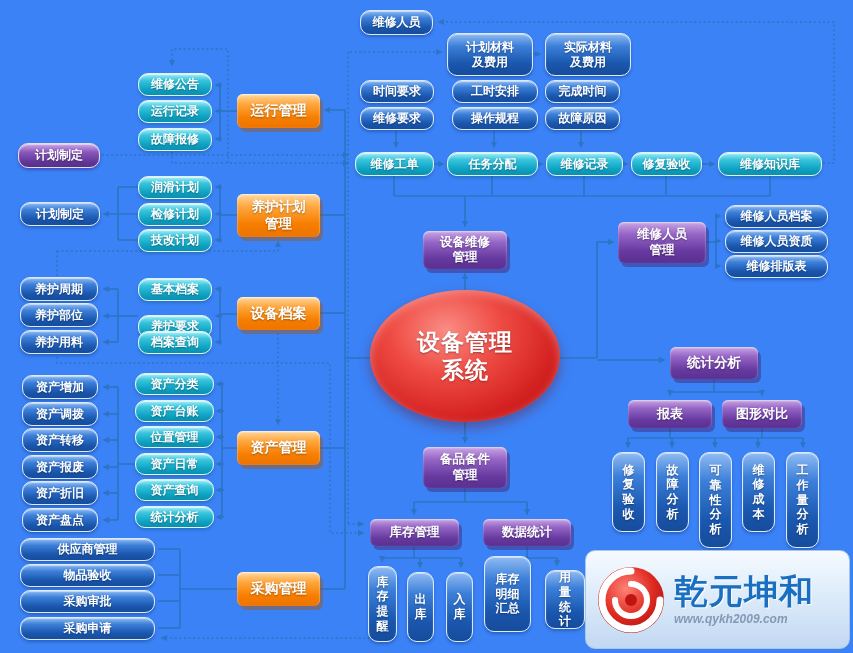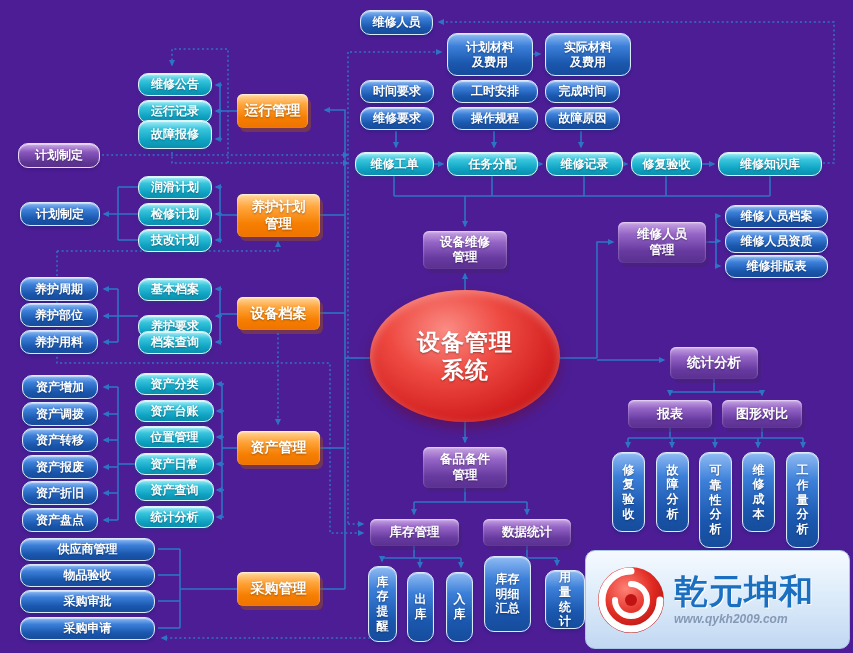--- a/index.html
+++ b/index.html
@@ -1,16 +1,16 @@
 <!DOCTYPE html>
 <html><head>
 <meta charset="utf-8">
 <style>
   html,body{margin:0;padding:0;background:#fff}
-  #canvas{position:relative;width:853px;height:653px;background:#4c1d95;overflow:hidden;
+  #canvas{position:relative;width:853px;height:653px;background:#3b82f6;overflow:hidden;
           font-family:"Liberation Sans","DejaVu Sans",sans-serif}
   svg.wires{position:absolute;left:0;top:0;z-index:0}
   .box{position:absolute;z-index:1;display:flex;align-items:center;justify-content:center;
        text-align:center;color:#fff;font-weight:bold;font-size:12px;white-space:nowrap;
        box-sizing:border-box;line-height:1.22;text-shadow:0 1px 2px rgba(0,0,0,.35)}
   .wrap{white-space:normal;word-break:break-all}
   .cyan{border-radius:10px;border:1px solid #def4f9;
         background:linear-gradient(180deg,#a5eef7 0%,#38c5dd 30%,#0fa3c3 72%,#0b8fae 100%);
         box-shadow:0 2px 3px rgba(10,80,110,.35),inset 0 1px 1px rgba(255,255,255,.65)}
   .blue{border-radius:10px;border:1px solid #dcebfb;
@@ -176,22 +176,22 @@
   <div class="box blue" style="left:545px;top:80px;width:75px;height:23px">完成时间</div>
   <div class="box blue" style="left:545px;top:107px;width:75px;height:23px">故障原因</div>
   <div class="box cyan" style="left:355px;top:152px;width:79px;height:24px">维修工单</div>
   <div class="box cyan" style="left:447px;top:152px;width:91px;height:24px">任务分配</div>
   <div class="box cyan" style="left:546px;top:152px;width:77px;height:24px">维修记录</div>
   <div class="box cyan" style="left:631px;top:152px;width:71px;height:24px">修复验收</div>
   <div class="box cyan" style="left:718px;top:152px;width:104px;height:24px">维修知识库</div>
 
   <div class="box cyan" style="left:138px;top:73px;width:74px;height:23px">维修公告</div>
   <div class="box cyan" style="left:138px;top:100px;width:74px;height:23px">运行记录</div>
-  <div class="box cyan" style="left:138px;top:120px;width:74px;height:29px">故障报修</div>
-  <div class="box orange" style="left:237px;top:94px;width:71px;height:34px">运行管理</div>
+  <div class="box cyan" style="left:138px;top:128px;width:74px;height:23px">故障报修</div>
+  <div class="box orange" style="left:237px;top:94px;width:83px;height:34px">运行管理</div>
   <div class="box purpleR" style="left:18px;top:143px;width:82px;height:25px">计划制定</div>
 
   <div class="box cyan" style="left:138px;top:176px;width:74px;height:23px">润滑计划</div>
   <div class="box cyan" style="left:138px;top:203px;width:74px;height:23px">检修计划</div>
   <div class="box cyan" style="left:138px;top:229px;width:74px;height:23px">技改计划</div>
   <div class="box orange wrap" style="left:237px;top:194px;width:83px;height:43px;padding:16px 12px;font-size:13.5px">养护计划管理</div>
   <div class="box blue" style="left:20px;top:202px;width:80px;height:24px">计划制定</div>
 
   <div class="box cyan" style="left:138px;top:278px;width:74px;height:23px">基本档案</div>
   <div class="box cyan" style="left:138px;top:315px;width:74px;height:23px">养护要求</div>

